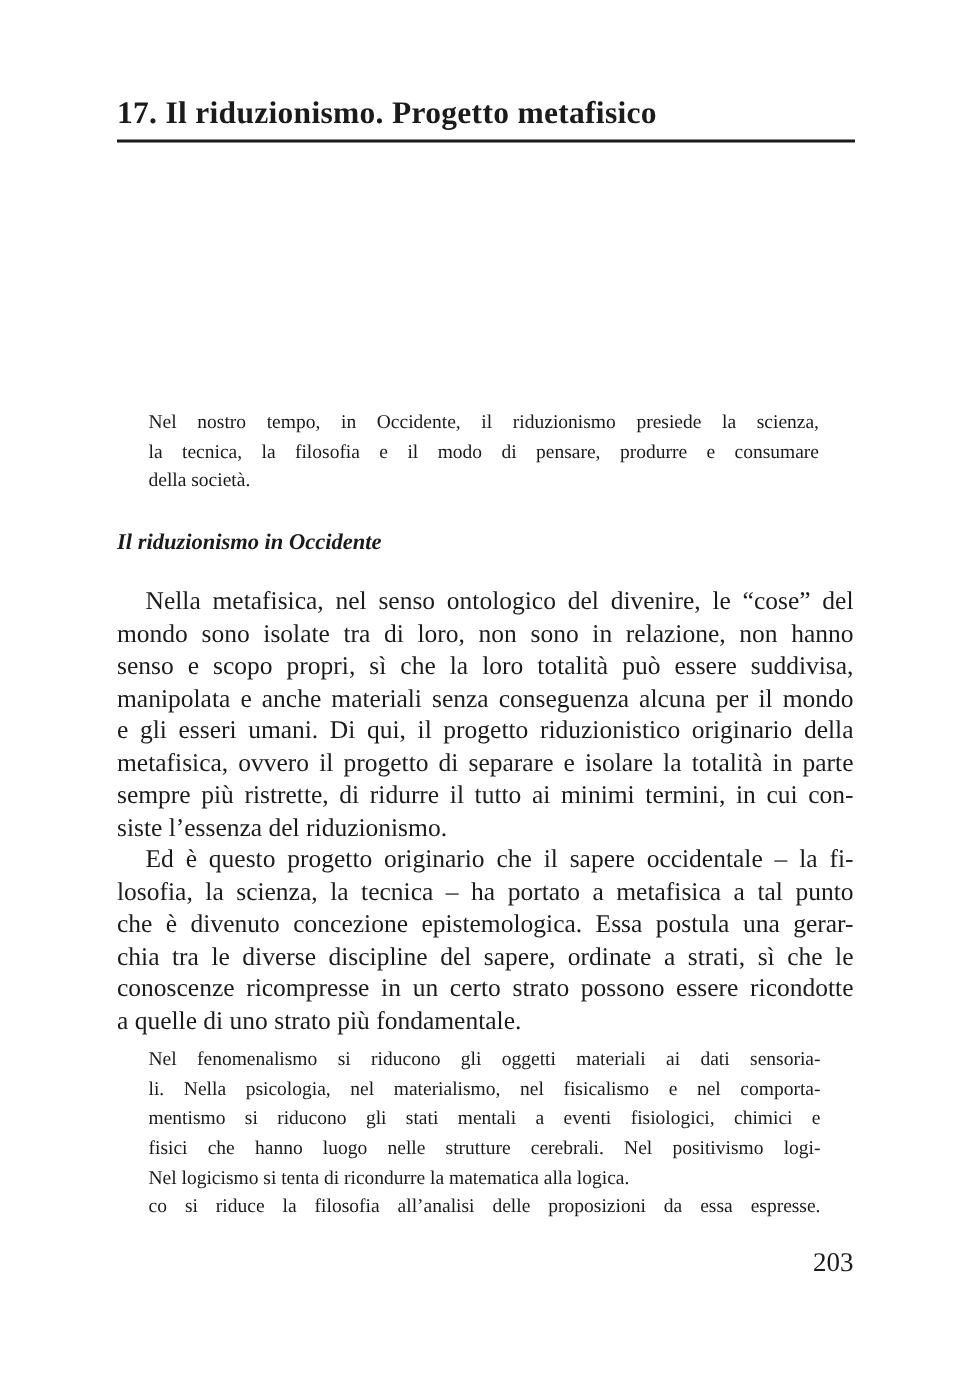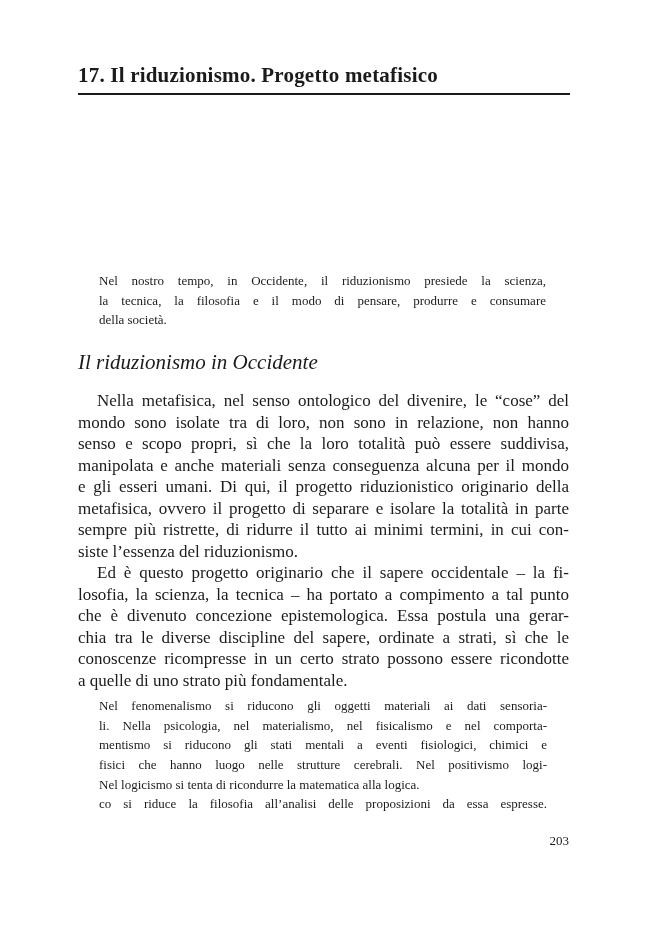--- a/index.html
+++ b/index.html
@@ -47,36 +47,36 @@
   .para .line.last {
     text-align: justify;
     text-align-last: left;
   }
   .para.body { font-size: 17px; }
   .para.body .line { line-height: var(--body-lh); height: var(--body-lh); }
   .para.body .line:first-child { text-indent: 19px; }
   .para.small { font-size: 13px; }
   .para.small .line { line-height: var(--small-lh); height: var(--small-lh); }
   .heading {
-    font-size: 21px;
+    font-size: 15px;
     line-height: 22px;
-    font-weight: normal;
+    font-weight: bold;
     font-style: italic;
     white-space: nowrap;
   }
   [data-block="intro-note"]      { position: absolute; left: 99px; top: 271px; width: 447px; }
   [data-block="section-heading"] { position: absolute; left: 78px; top: 351px; }
   [data-block="body-paragraph-1"]{ position: absolute; left: 78px; top: 390px; width: 491px; }
   [data-block="body-paragraph-2"]{ position: absolute; left: 78px; top: 562px; width: 491px; }
   [data-block="footnote-block"]  { position: absolute; left: 99px; top: 696px; width: 448px; }
   .pagenum {
     position: absolute;
     top: 831px;
     right: 81px;
-    font-size: 13px;
+    font-size: 18px;
     line-height: 20px;
   }
 </style>
 </head>
 <body>
 
 <div class="page">
   <h1 class="title">17. Il riduzionismo. Progetto metafisico</h1>
   <div class="rule"></div>
   <div class="blocks">
@@ -91,21 +91,21 @@
         <div class="line">mondo sono isolate tra di loro, non sono in relazione, non hanno</div>
         <div class="line">senso e scopo propri, sì che la loro totalità può essere suddivisa,</div>
         <div class="line">manipolata e anche materiali senza conseguenza alcuna per il mondo</div>
         <div class="line">e gli esseri umani. Di qui, il progetto riduzionistico originario della</div>
         <div class="line">metafisica, ovvero il progetto di separare e isolare la totalità in parte</div>
         <div class="line">sempre più ristrette, di ridurre il tutto ai minimi termini, in cui con-</div>
         <div class="line last">siste l’essenza del riduzionismo.</div>
       </div>
       <div data-block="body-paragraph-2" class="para body">
         <div class="line">Ed è questo progetto originario che il sapere occidentale – la fi-</div>
-        <div class="line">losofia, la scienza, la tecnica – ha portato a compimento a tal punto</div>
+        <div class="line">losofia, la scienza, la tecnica – ha portato a metafisica a tal punto</div>
         <div class="line">che è divenuto concezione epistemologica. Essa postula una gerar-</div>
         <div class="line">chia tra le diverse discipline del sapere, ordinate a strati, sì che le</div>
         <div class="line">conoscenze ricompresse in un certo strato possono essere ricondotte</div>
         <div class="line last">a quelle di uno strato più fondamentale.</div>
       </div>
       <div data-block="footnote-block" class="para small">
         <div class="line">Nel fenomenalismo si riducono gli oggetti materiali ai dati sensoria-</div>
         <div class="line">li. Nella psicologia, nel materialismo, nel fisicalismo e nel comporta-</div>
         <div class="line">mentismo si riducono gli stati mentali a eventi fisiologici, chimici e</div>
         <div class="line">fisici che hanno luogo nelle strutture cerebrali. Nel positivismo logi-</div>

